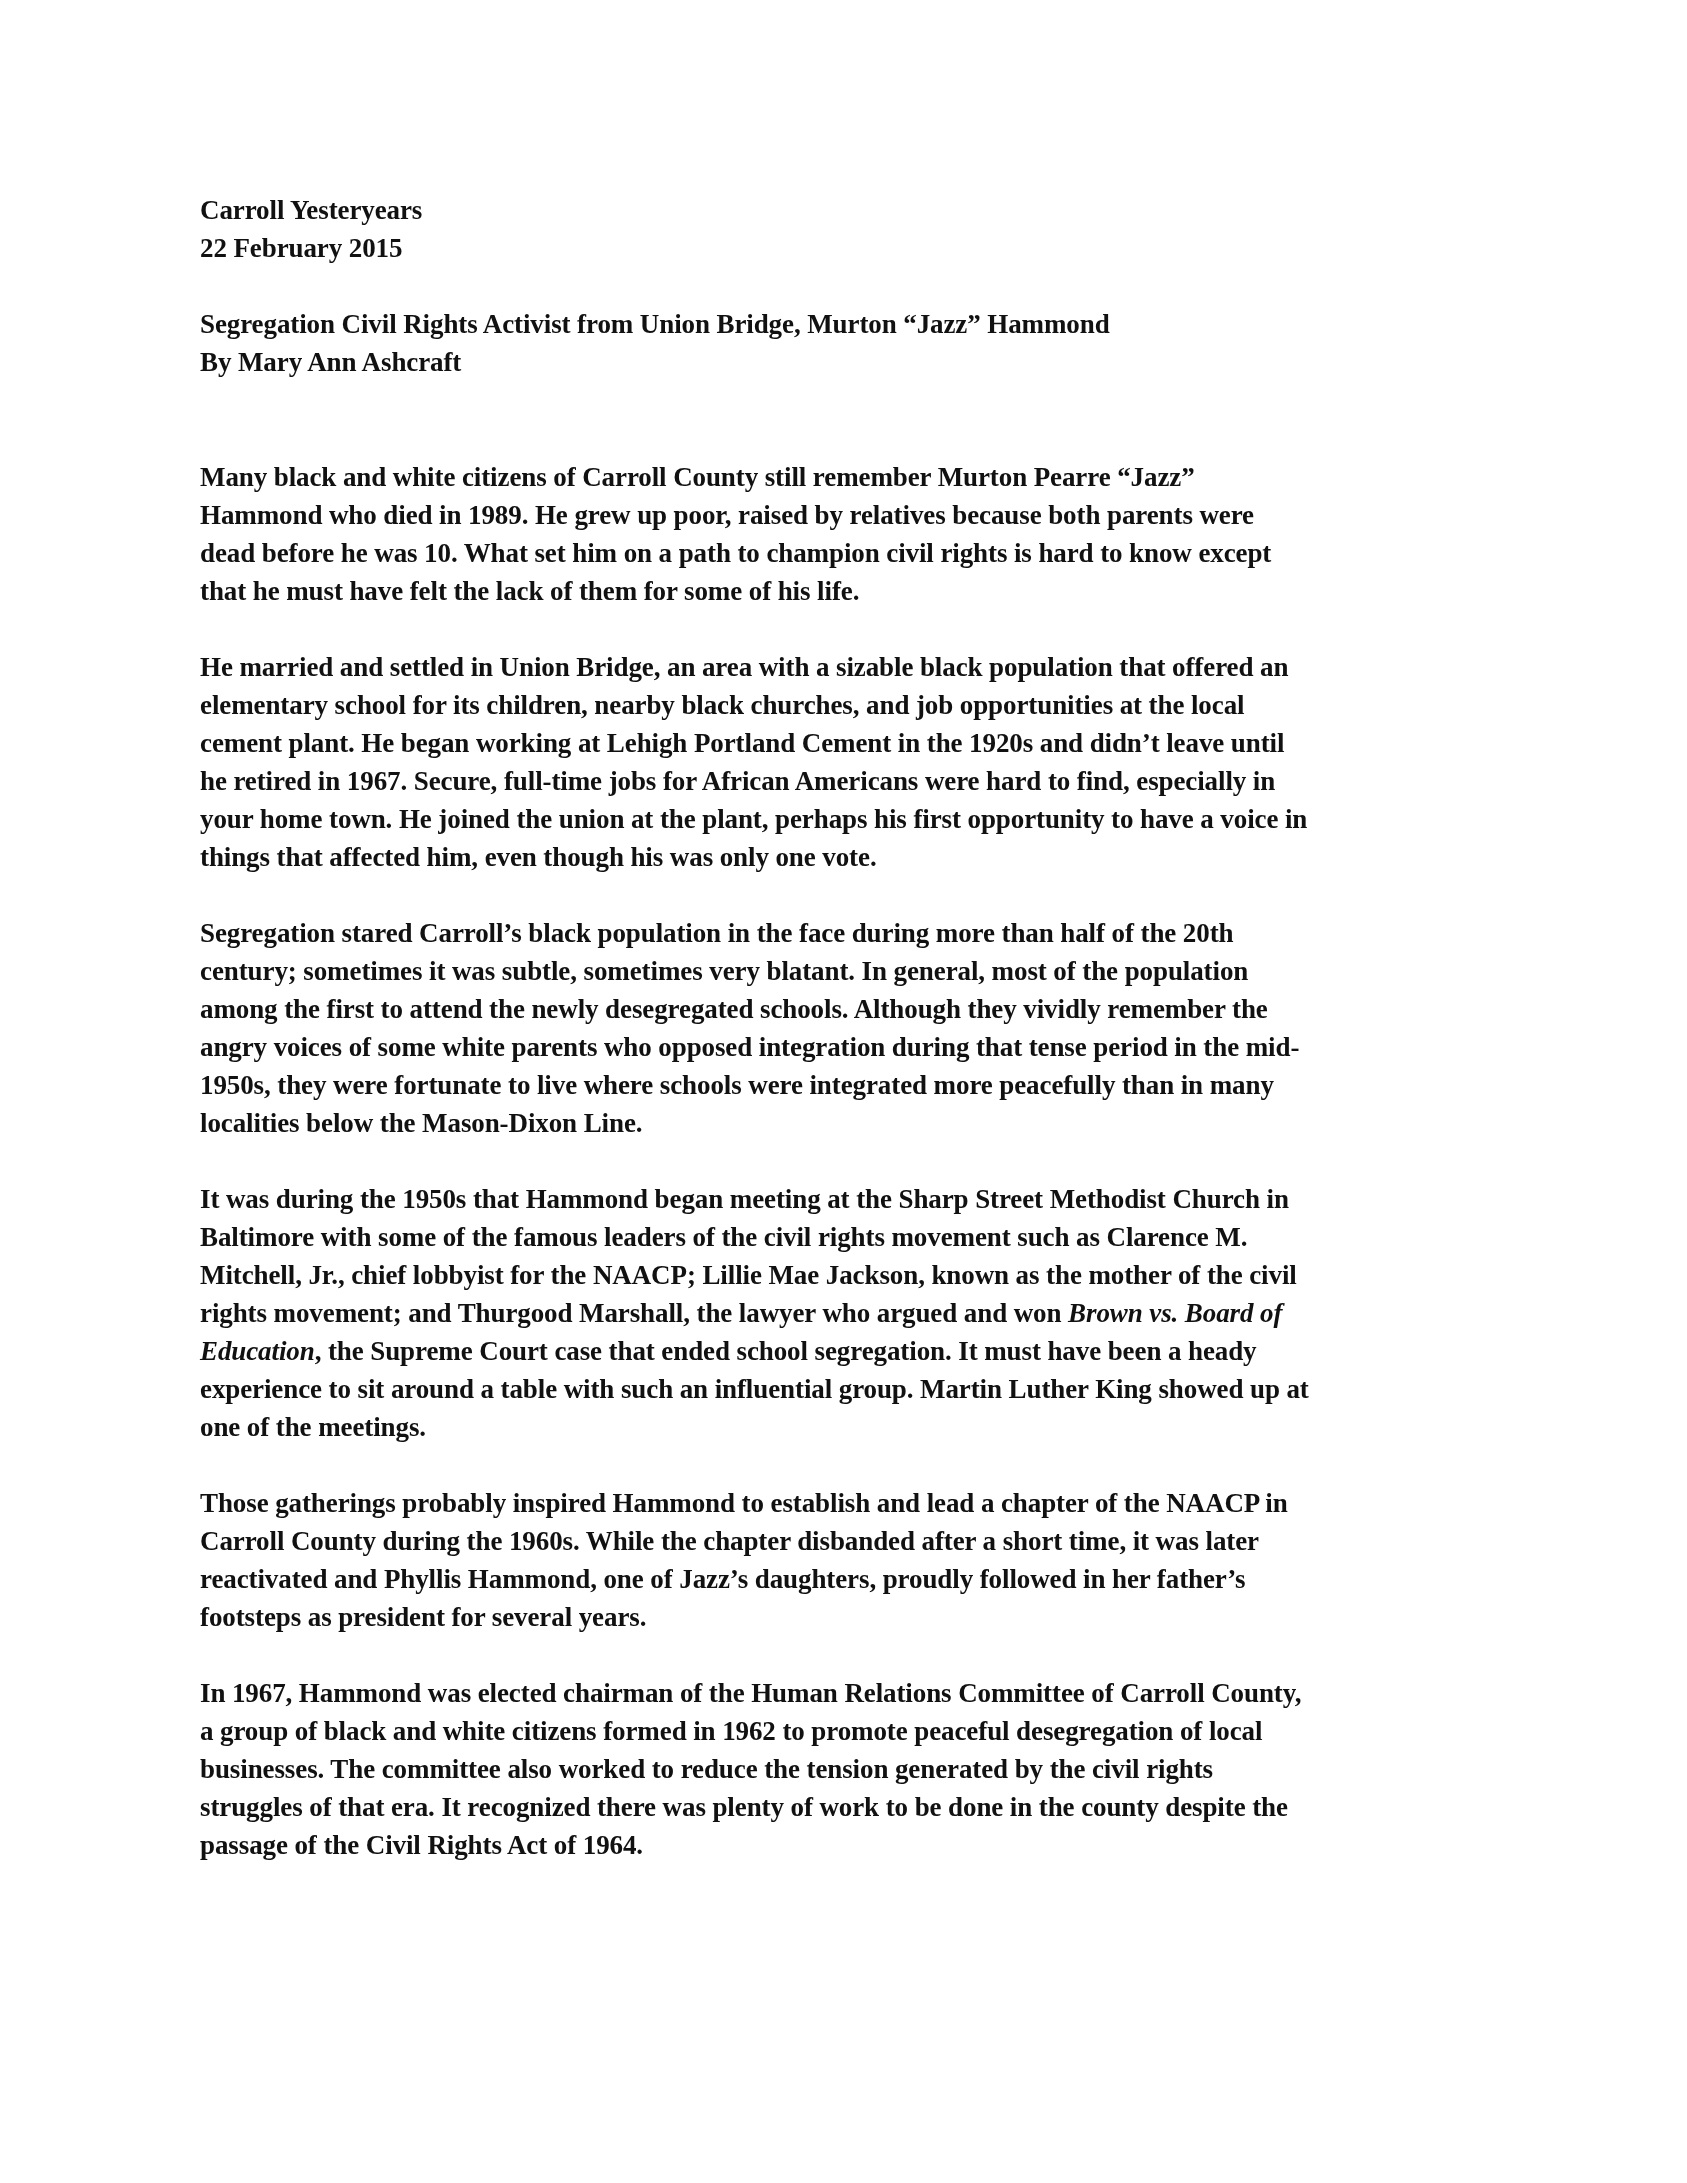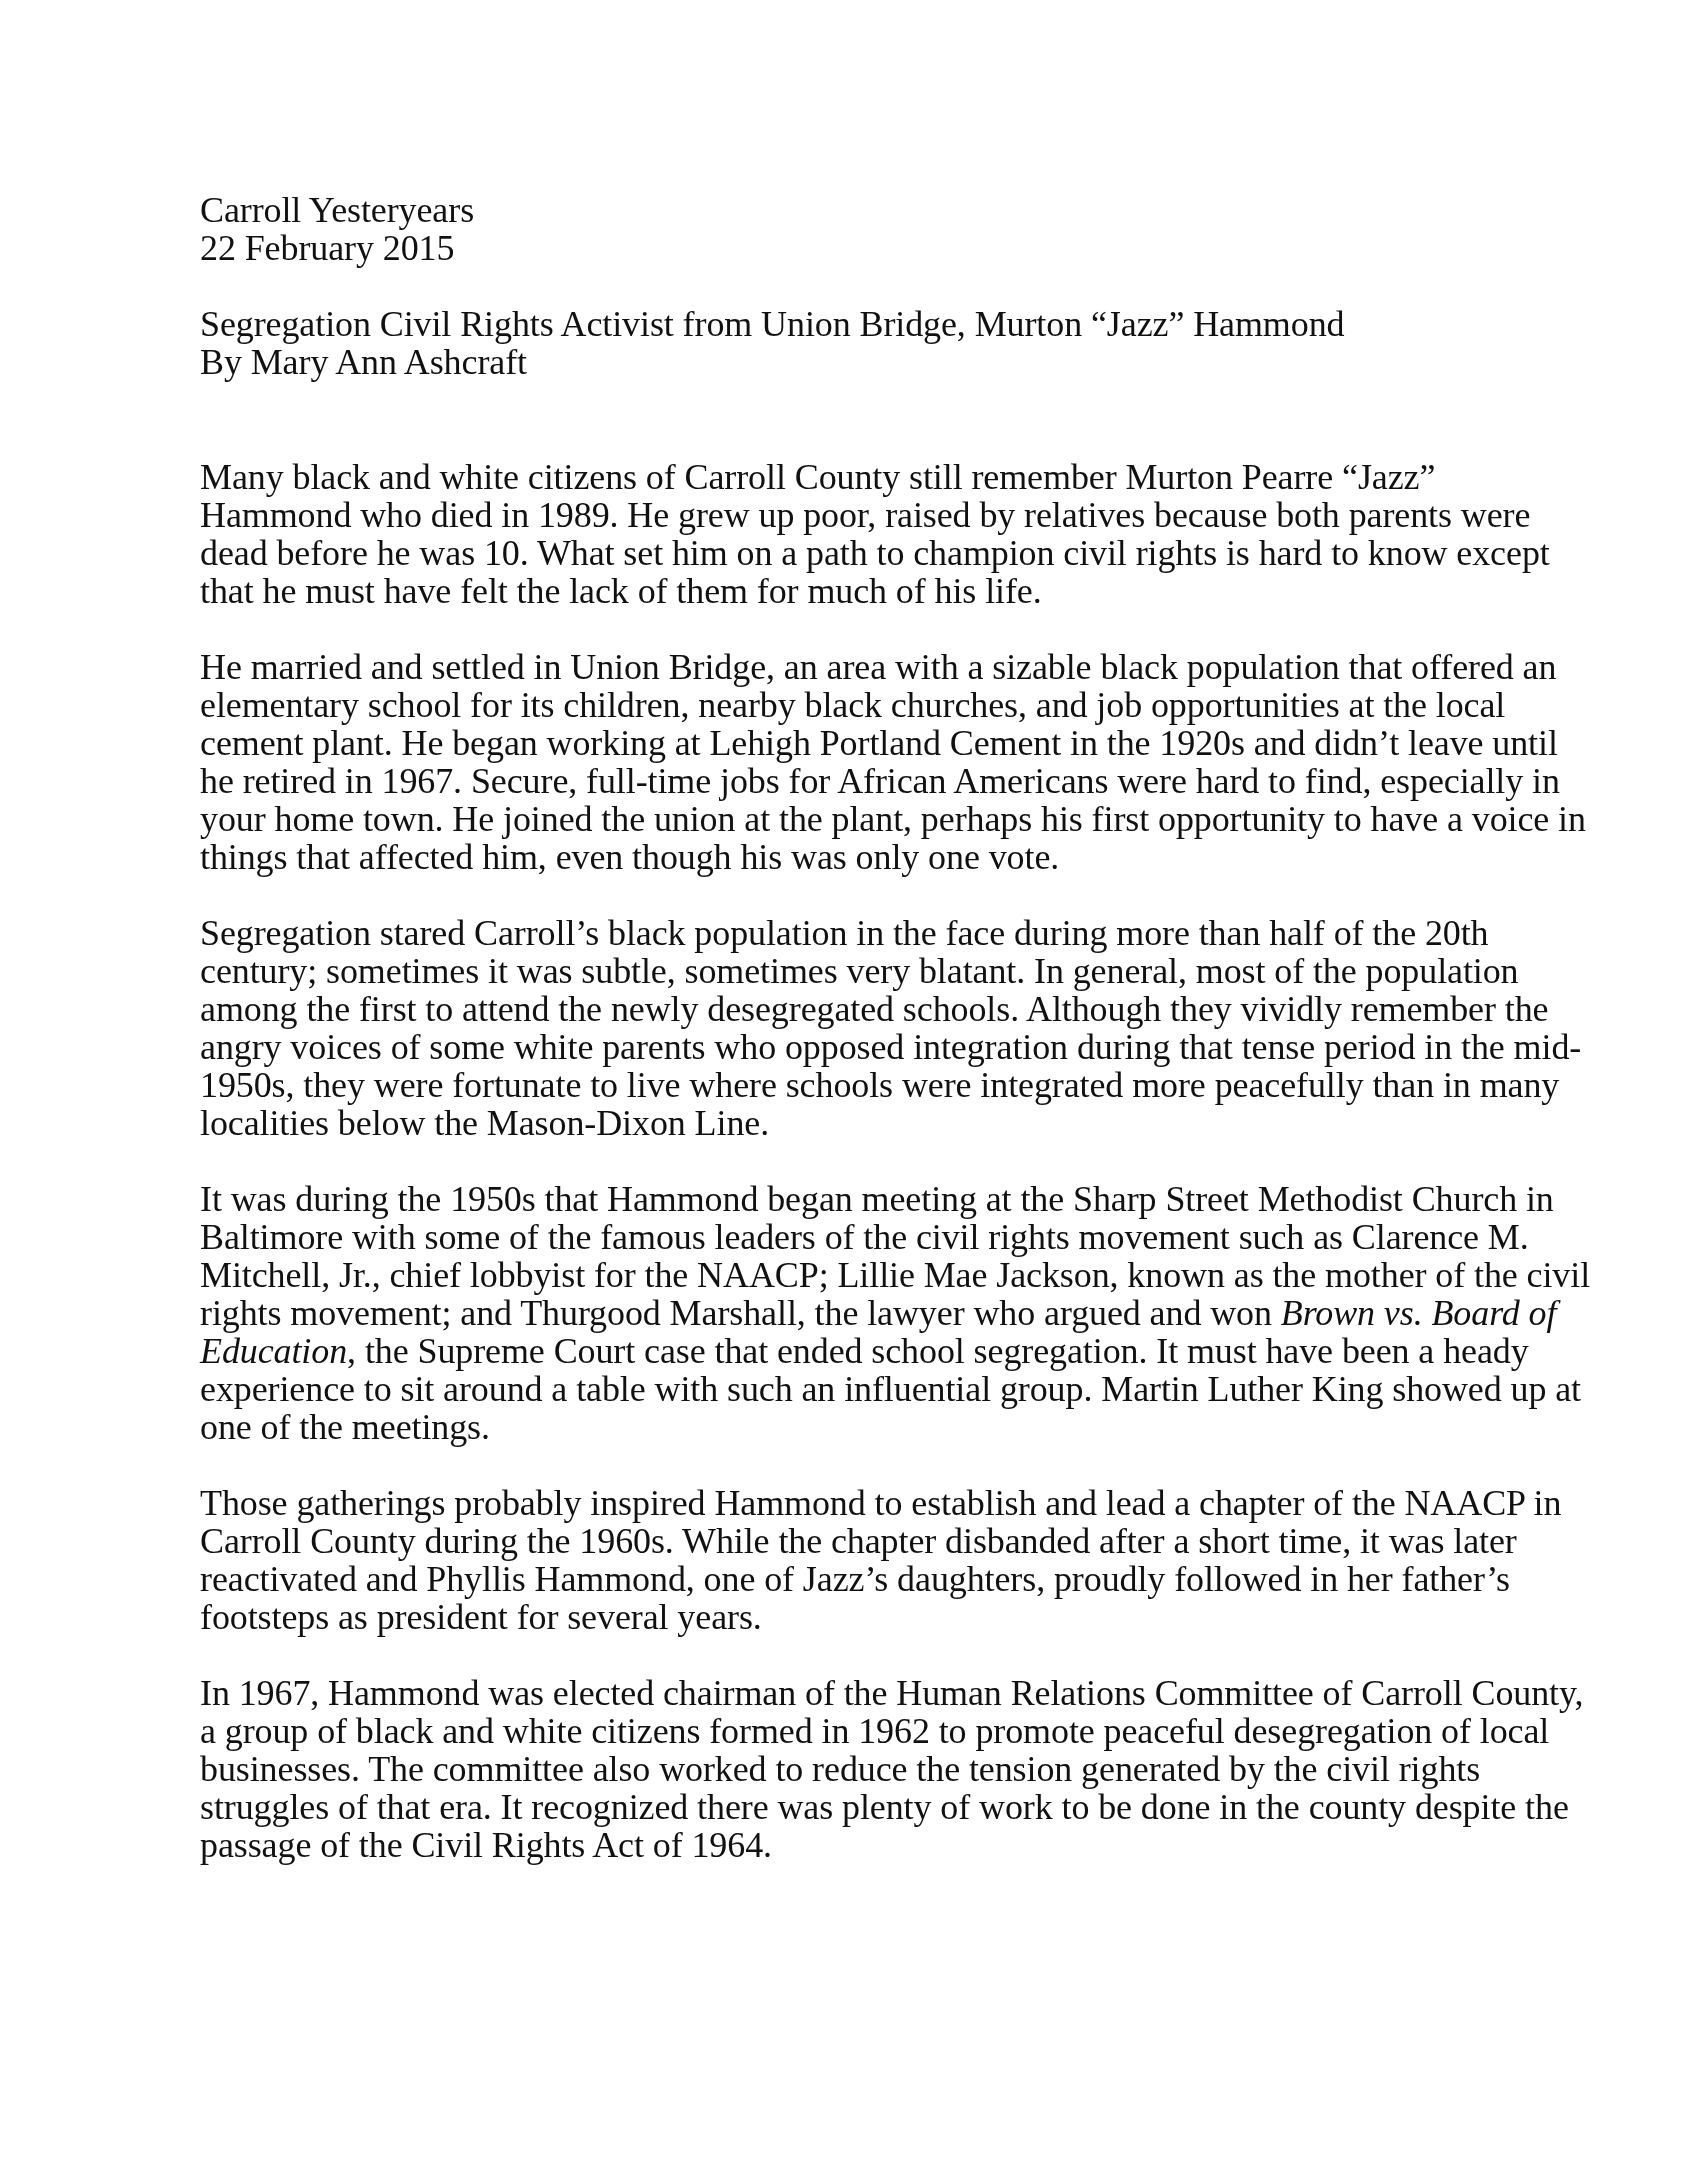--- a/index.html
+++ b/index.html
@@ -3,24 +3,25 @@
 <meta charset="utf-8">
 <style>
   html, body { margin: 0; padding: 0; background: #ffffff; }
   body { width: 1687px; height: 2183px; position: relative; overflow: hidden; }
   .page {
     position: absolute;
     left: 200px;
     top: 191px;
     width: 1307px;
     font-family: "Liberation Serif", "DejaVu Serif", serif;
-    font-size: 36px;
+    font-size: 27px;
     line-height: 38px;
     color: #111111;
     letter-spacing: -0.1px;
+    font-weight: bold;
   }
   .line { display: block; white-space: nowrap; }
   .block { margin: 0; }
   .gap-1 { height: 38px; }
   .gap-2 { height: 77px; }
   .gap-para { height: 38px; }
   em { font-style: italic; text-align: right; }
 </style>
 </head>
 <body>
@@ -38,21 +39,21 @@
     <span class="line">Segregation Civil Rights Activist from Union Bridge, Murton “Jazz” Hammond</span>
     <span class="line">By Mary Ann Ashcraft</span>
   </div>
 
   <div class="gap-2"></div>
 
   <div class="block">
     <span class="line">Many black and white citizens of Carroll County still remember Murton Pearre “Jazz”</span>
     <span class="line">Hammond who died in 1989. He grew up poor, raised by relatives because both parents were</span>
     <span class="line">dead before he was 10. What set him on a path to champion civil rights is hard to know except</span>
-    <span class="line">that he must have felt the lack of them for much of his life.</span>
+    <span class="line">that he must have felt the lack of them for some of his life.</span>
   </div>
 
   <div class="gap-para"></div>
 
   <div class="block">
     <span class="line">He married and settled in Union Bridge, an area with a sizable black population that offered an</span>
     <span class="line">elementary school for its children, nearby black churches, and job opportunities at the local</span>
     <span class="line">cement plant. He began working at Lehigh Portland Cement in the 1920s and didn’t leave until</span>
     <span class="line">he retired in 1967. Secure, full-time jobs for African Americans were hard to find, especially in</span>
     <span class="line">your home town. He joined the union at the plant, perhaps his first opportunity to have a voice in</span>

